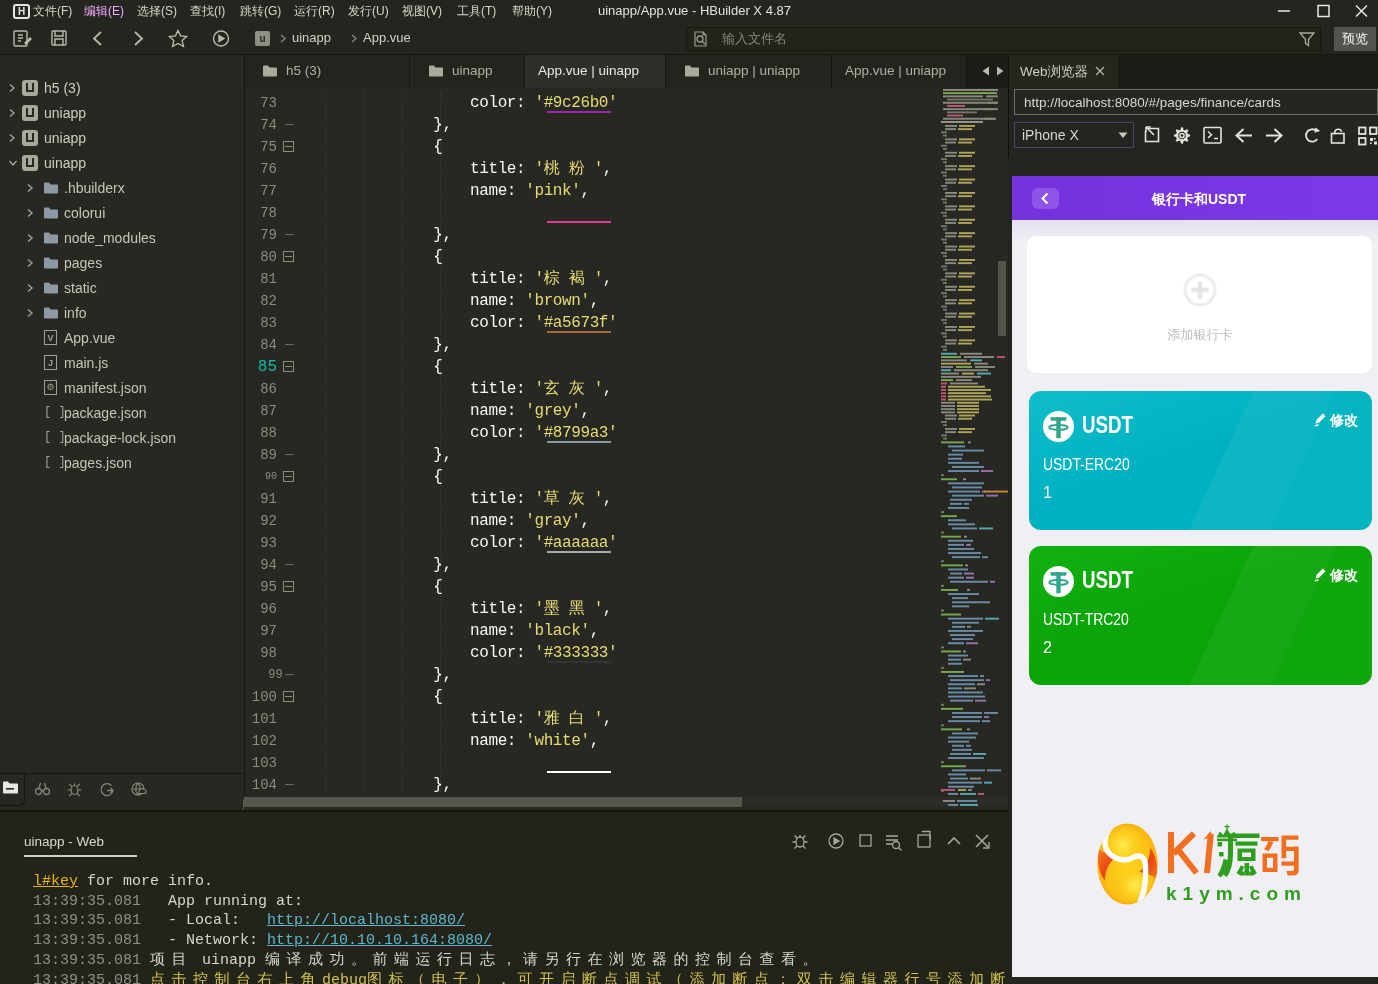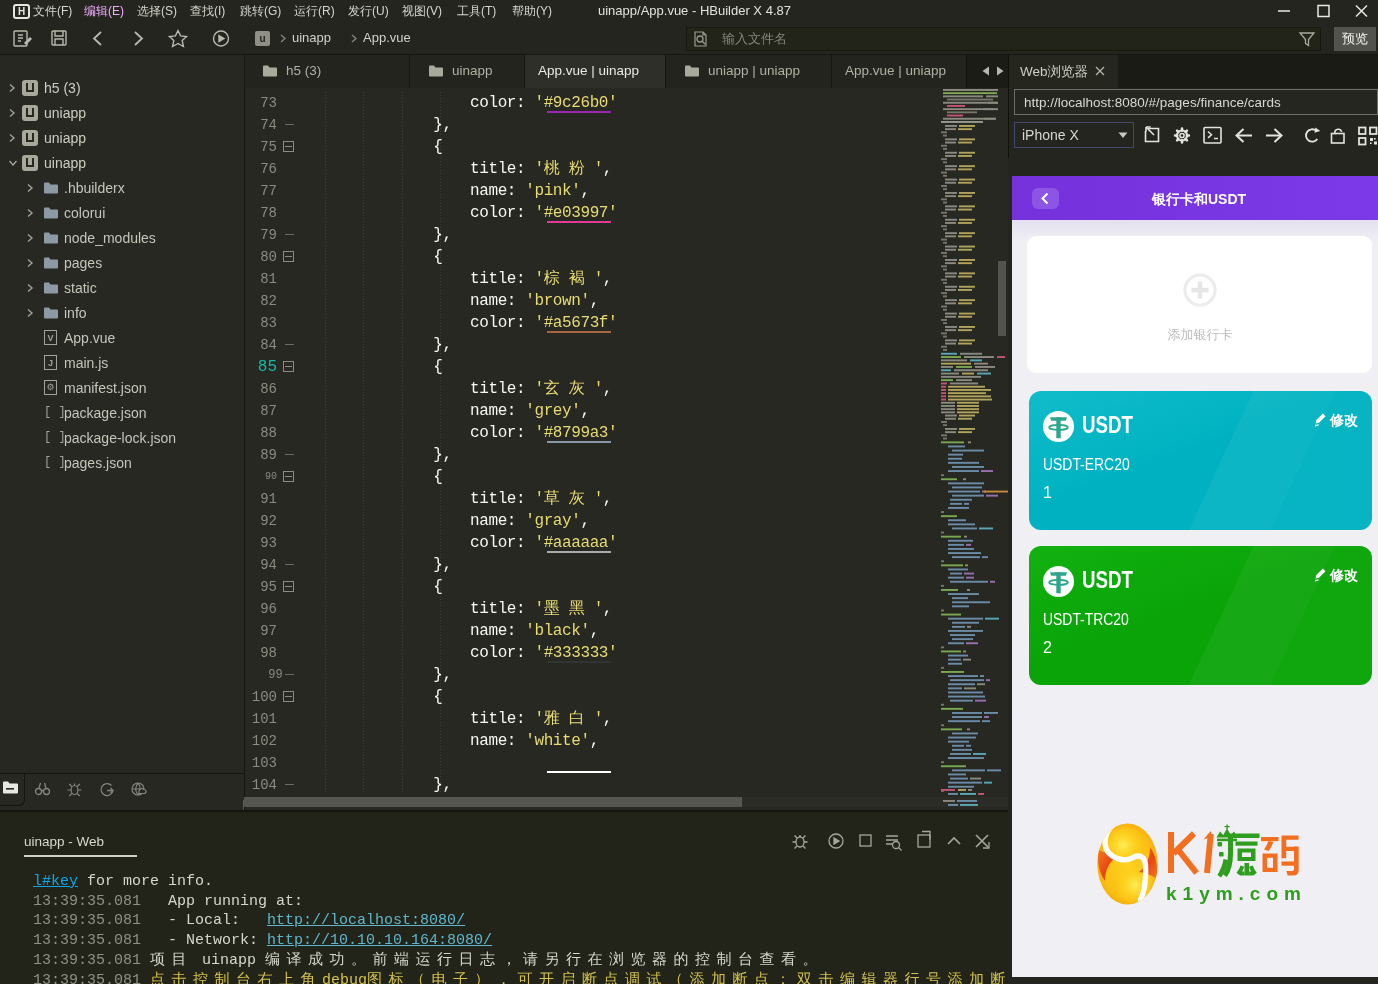--- a/index.html
+++ b/index.html
@@ -212,21 +212,20 @@
 <div class="abs" style="left:285px;top:124px;width:9px;height:1px;background:#6a6a60"></div>
 <div class="abs mono" style="left:244px;top:136px;width:33px;height:22px;font-size:14px;line-height:22px;text-align:right;color:#8b8b80">75</div>
 <div class="abs mono" style="left:286px;top:136px;height:22px;font-size:16px;line-height:22px;white-space:pre;letter-spacing:-0.4px"><span class="" style="color:#f8f8f2">&nbsp;&nbsp;&nbsp;&nbsp;&nbsp;&nbsp;&nbsp;&nbsp;&nbsp;&nbsp;&nbsp;&nbsp;&nbsp;&nbsp;&nbsp;&nbsp;</span><span class="" style="color:#f8f8f2">{</span></div>
 <div class="abs" style="left:283px;top:141px;width:11px;height:11px;border:1px solid #8b8b80;background:#272822"></div>
 <div class="abs" style="left:285px;top:146px;width:7px;height:1px;background:#8b8b80"></div>
 <div class="abs mono" style="left:244px;top:158px;width:33px;height:22px;font-size:14px;line-height:22px;text-align:right;color:#8b8b80">76</div>
 <div class="abs mono" style="left:286px;top:158px;height:22px;font-size:16px;line-height:22px;white-space:pre;letter-spacing:-0.4px"><span class="" style="color:#f8f8f2">&nbsp;&nbsp;&nbsp;&nbsp;&nbsp;&nbsp;&nbsp;&nbsp;&nbsp;&nbsp;&nbsp;&nbsp;&nbsp;&nbsp;&nbsp;&nbsp;&nbsp;&nbsp;&nbsp;&nbsp;title:&nbsp;</span><span class="" style="color:#e6db74">'</span><span class=" cjk2" style="color:#e6db74">桃粉</span><span class="" style="color:#e6db74">'</span><span class="" style="color:#f8f8f2">,</span></div>
 <div class="abs mono" style="left:244px;top:180px;width:33px;height:22px;font-size:14px;line-height:22px;text-align:right;color:#8b8b80">77</div>
 <div class="abs mono" style="left:286px;top:180px;height:22px;font-size:16px;line-height:22px;white-space:pre;letter-spacing:-0.4px"><span class="" style="color:#f8f8f2">&nbsp;&nbsp;&nbsp;&nbsp;&nbsp;&nbsp;&nbsp;&nbsp;&nbsp;&nbsp;&nbsp;&nbsp;&nbsp;&nbsp;&nbsp;&nbsp;&nbsp;&nbsp;&nbsp;&nbsp;name:&nbsp;</span><span class="" style="color:#e6db74">'pink'</span><span class="" style="color:#f8f8f2">,</span></div>
 <div class="abs mono" style="left:244px;top:202px;width:33px;height:22px;font-size:14px;line-height:22px;text-align:right;color:#8b8b80">78</div>
-<div class="abs mono" style="left:286px;top:202px;height:22px;font-size:16px;line-height:22px;white-space:pre;letter-spacing:-0.4px"><span class="" style="color:#f8f8f2">&nbsp;&nbsp;&nbsp;&nbsp;&nbsp;&nbsp;&nbsp;&nbsp;&nbsp;&nbsp;&nbsp;&nbsp;&nbsp;&nbsp;&nbsp;&nbsp;&nbsp;&nbsp;&nbsp;&nbsp;color:&nbsp;</span><span class="" style="color:#e6db74">'#e03997'</span></div>
 <div class="abs" style="left:547.2px;top:221px;width:64px;height:2px;background:#e03997"></div>
 <div class="abs mono" style="left:244px;top:224px;width:33px;height:22px;font-size:14px;line-height:22px;text-align:right;color:#8b8b80">79</div>
 <div class="abs mono" style="left:286px;top:224px;height:22px;font-size:16px;line-height:22px;white-space:pre;letter-spacing:-0.4px"><span class="" style="color:#f8f8f2">&nbsp;&nbsp;&nbsp;&nbsp;&nbsp;&nbsp;&nbsp;&nbsp;&nbsp;&nbsp;&nbsp;&nbsp;&nbsp;&nbsp;&nbsp;&nbsp;</span><span class="" style="color:#f8f8f2">},</span></div>
 <div class="abs" style="left:285px;top:234px;width:9px;height:1px;background:#6a6a60"></div>
 <div class="abs mono" style="left:244px;top:246px;width:33px;height:22px;font-size:14px;line-height:22px;text-align:right;color:#8b8b80">80</div>
 <div class="abs mono" style="left:286px;top:246px;height:22px;font-size:16px;line-height:22px;white-space:pre;letter-spacing:-0.4px"><span class="" style="color:#f8f8f2">&nbsp;&nbsp;&nbsp;&nbsp;&nbsp;&nbsp;&nbsp;&nbsp;&nbsp;&nbsp;&nbsp;&nbsp;&nbsp;&nbsp;&nbsp;&nbsp;</span><span class="" style="color:#f8f8f2">{</span></div>
 <div class="abs" style="left:283px;top:251px;width:11px;height:11px;border:1px solid #8b8b80;background:#272822"></div>
 <div class="abs" style="left:285px;top:256px;width:7px;height:1px;background:#8b8b80"></div>
 <div class="abs mono" style="left:244px;top:268px;width:33px;height:22px;font-size:14px;line-height:22px;text-align:right;color:#8b8b80">81</div>
 <div class="abs mono" style="left:286px;top:268px;height:22px;font-size:16px;line-height:22px;white-space:pre;letter-spacing:-0.4px"><span class="" style="color:#f8f8f2">&nbsp;&nbsp;&nbsp;&nbsp;&nbsp;&nbsp;&nbsp;&nbsp;&nbsp;&nbsp;&nbsp;&nbsp;&nbsp;&nbsp;&nbsp;&nbsp;&nbsp;&nbsp;&nbsp;&nbsp;title:&nbsp;</span><span class="" style="color:#e6db74">'</span><span class=" cjk2" style="color:#e6db74">棕褐</span><span class="" style="color:#e6db74">'</span><span class="" style="color:#f8f8f2">,</span></div>
@@ -614,21 +613,21 @@
 <path d="M96 6 h12 M96 10 h12 M96 14 h6"></path>
         <circle cx="106" cy="15" r="3.5"></circle>
         <path d="M108.5 17.5 l3 3"></path>
 <rect x="128" y="5" width="12" height="12"></rect>
         <path d="M132 1.5 h8 v8"></path>
 <path d="M158 14 l6-6 l6 6" stroke-width="1.6"></path>
 <path d="M186 5 l12 12 M198 5 l-12 12" stroke-width="1.6"></path>
         <path d="M199 12 v6 h-6"></path>
 </g>
     </svg>
-<div class="abs mono" style="left:33px;top:872px;height:20px;font-size:15px;line-height:20px;white-space:pre"><span class="" style="color:#0ea5e9;text-decoration:underline;font-family:Liberation Mono, monospace;">l#key</span><span class="" style="color:#d6d6cc;">&nbsp;for&nbsp;more&nbsp;info.</span></div>
+<div class="abs mono" style="left:33px;top:872px;height:20px;font-size:15px;line-height:20px;white-space:pre"><span class="" style="color:#eab308;text-decoration:underline;font-family:Liberation Mono, monospace;">l#key</span><span class="" style="color:#d6d6cc;">&nbsp;for&nbsp;more&nbsp;info.</span></div>
 <div class="abs mono" style="left:33px;top:892px;height:20px;font-size:15px;line-height:20px;white-space:pre"><span class="" style="color:#8f8f86;">13:39:35.081</span><span class="" style="color:#d6d6cc;">&nbsp;&nbsp;&nbsp;App&nbsp;running&nbsp;at:</span></div>
 <div class="abs mono" style="left:33px;top:911px;height:20px;font-size:15px;line-height:20px;white-space:pre"><span class="" style="color:#8f8f86;">13:39:35.081</span><span class="" style="color:#d6d6cc;">&nbsp;&nbsp;&nbsp;-&nbsp;Local:&nbsp;&nbsp;&nbsp;</span><span class="" style="color:#5fb6cd;text-decoration:underline;">http://localhost:8080/</span></div>
 <div class="abs mono" style="left:33px;top:931px;height:20px;font-size:15px;line-height:20px;white-space:pre"><span class="" style="color:#8f8f86;">13:39:35.081</span><span class="" style="color:#d6d6cc;">&nbsp;&nbsp;&nbsp;-&nbsp;Network:&nbsp;</span><span class="" style="color:#5fb6cd;text-decoration:underline;">http://10.10.10.164:8080/</span></div>
 <div class="abs mono" style="left:33px;top:951px;height:20px;font-size:15px;line-height:20px;white-space:pre"><span class="" style="color:#8f8f86;">13:39:35.081</span><span class="" style="color:#d6d6cc;">&nbsp;</span><span class="cjk1" style="color:#d6d6cc;">项目</span><span class="" style="color:#d6d6cc;">&nbsp;uinapp&nbsp;</span><span class="cjk1" style="color:#d6d6cc;">编译成功。前端运行日志，请另行在浏览器的控制台查看。</span></div>
 <div class="abs mono" style="left:33px;top:971px;height:20px;font-size:15px;line-height:20px;white-space:pre"><span class="" style="color:#8f8f86;">13:39:35.081</span><span class="" style="color:#d3c24e;">&nbsp;</span><span class="cjk1" style="color:#d3c24e;">点击控制台右上角</span><span class="" style="color:#d3c24e;">debug</span><span class="cjk1" style="color:#d3c24e;">图标（电子），可开启断点调试（添加断点：双击编辑器行号添加断点）</span></div>
 <div class="abs" style="left:1369px;top:869px;width:7px;height:45px;background:#4a4b44"></div>
 <div class="abs" style="left:1008px;top:55px;width:370px;height:33px;background:#191b14"></div>
 <div class="abs" style="left:1008px;top:55px;width:110px;height:33px;background:#25271f"></div>
 <div class="abs" style="left:1020px;top:63px;width:80px;height:18px;font-size:13.5px;color:#cfcfc3;white-space:nowrap">Web浏览器</div>
 <svg class="abs" style="left:1094px;top:65px" width="12" height="12" viewBox="0 0 12 12">

